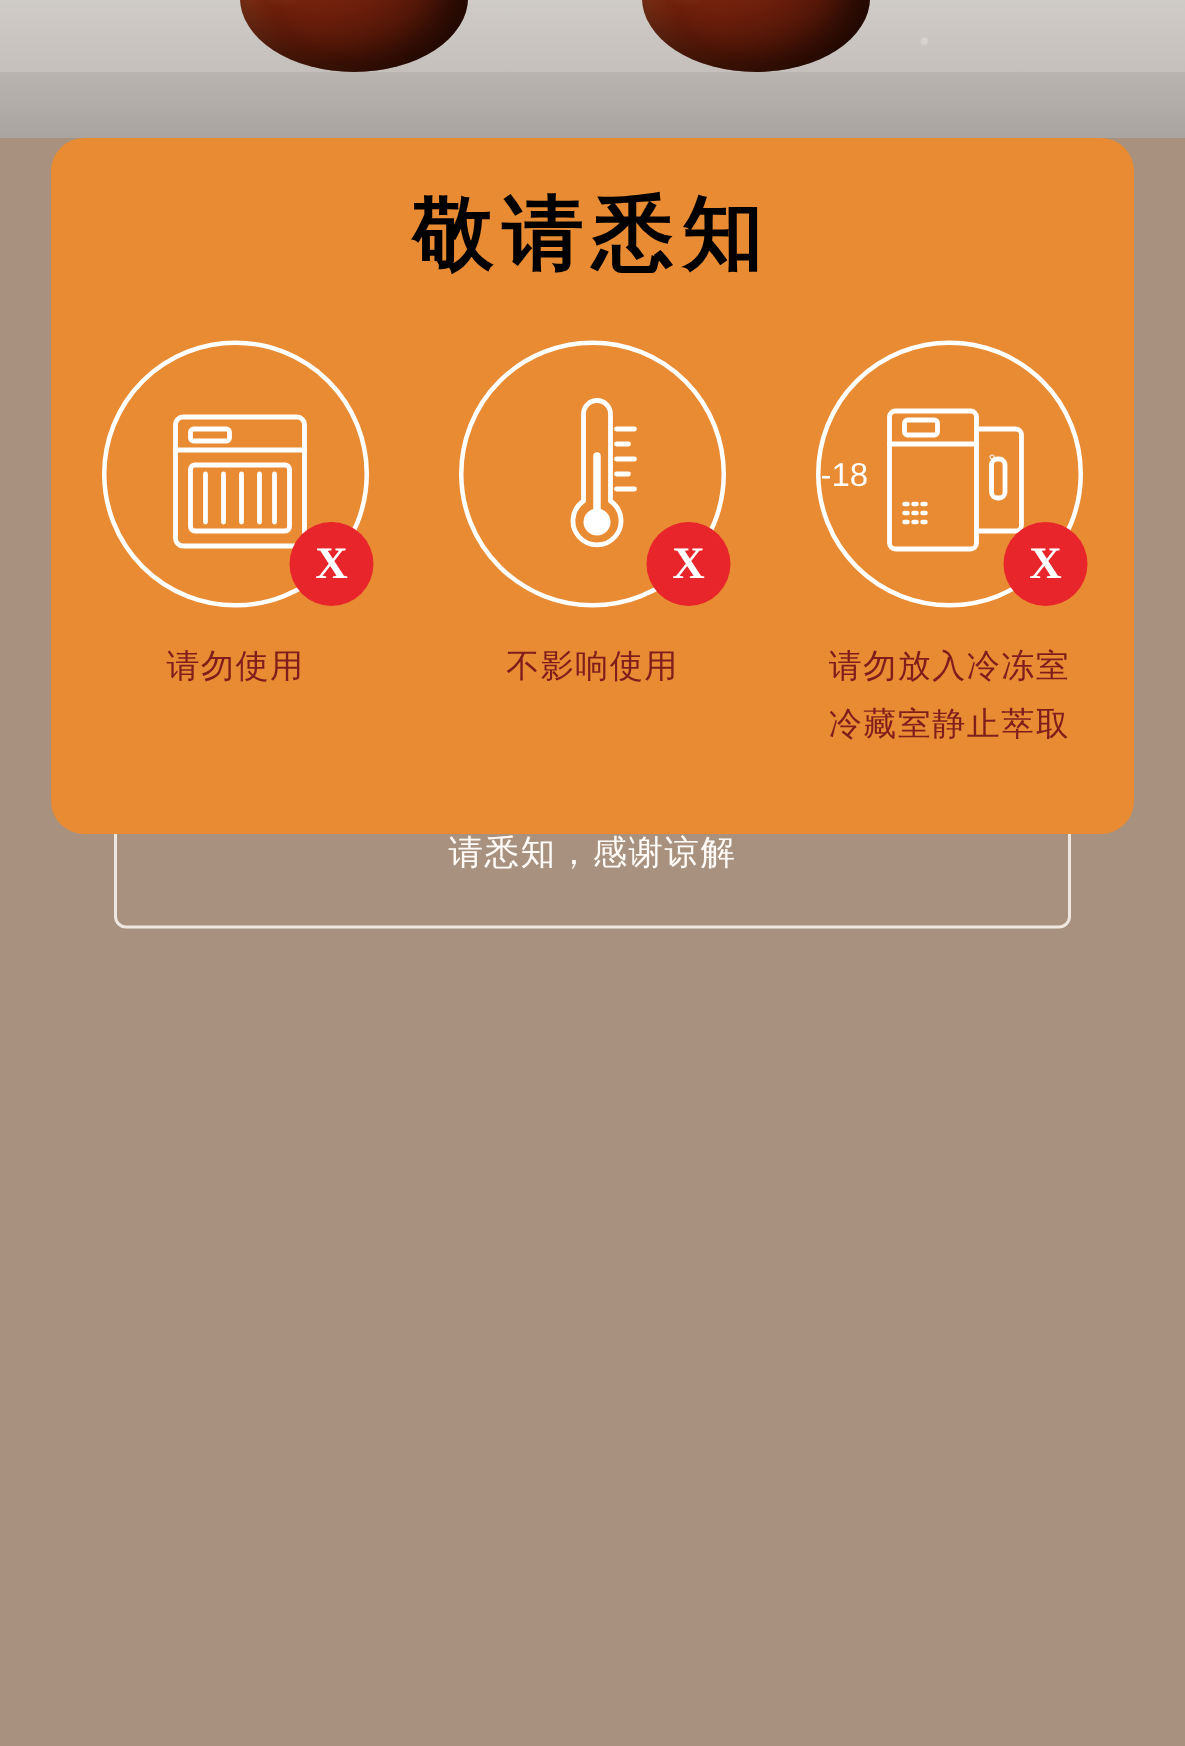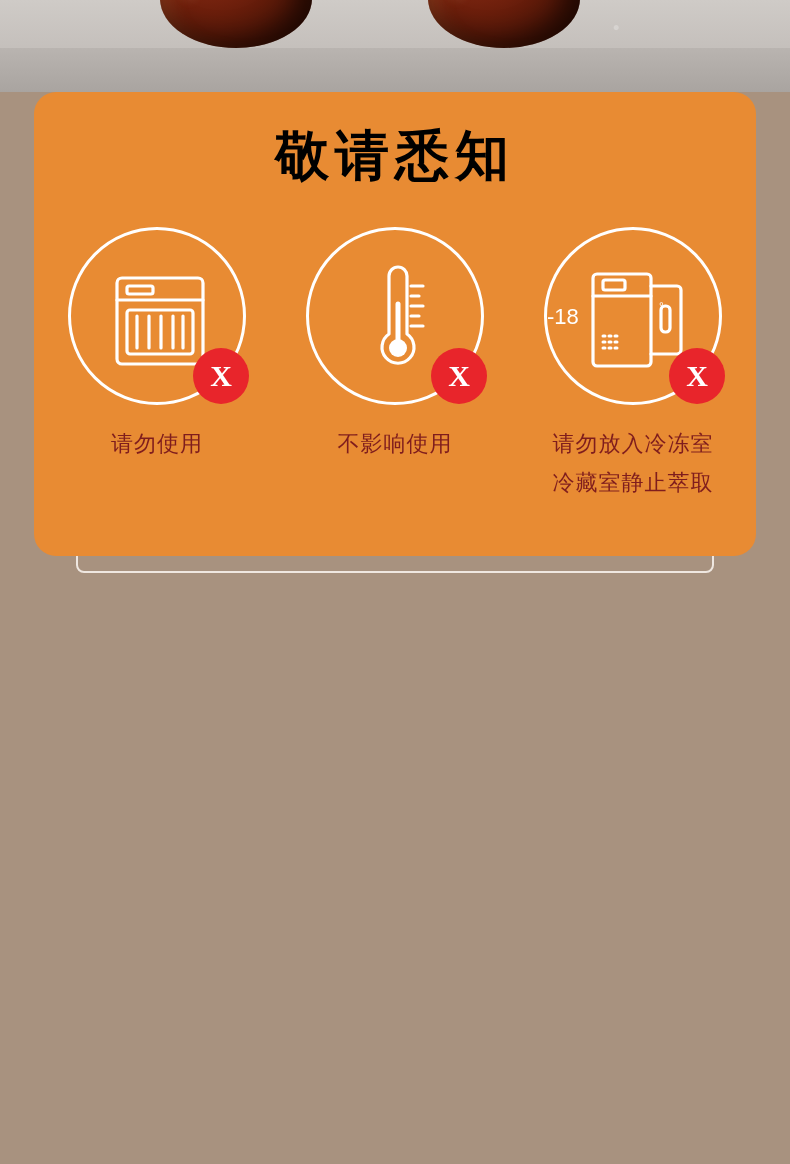--- a/index.html
+++ b/index.html
@@ -230,13 +230,14 @@
 
 <div class="usage-list">
   <p>1.工艺原因玻璃制品偶尔有轻微小气泡或者花痕无法完全</p>
   <p>2.因部件公差无法完全避免 目前质量标准为上盖/下盖/瓶身</p>
   <p>刻度线三者对齐不渗漏即可正常质量</p>
   <p>3.取完成后请尽快清洗滤管 可有效减少滤网染色情况</p>
 </div>
 
 <div class="closing-box">
   <div>以上情况不属于质量问题，不影响使用</div>
+  <div>请悉知，感谢谅解</div>
 </div>
 
 </body></html>

